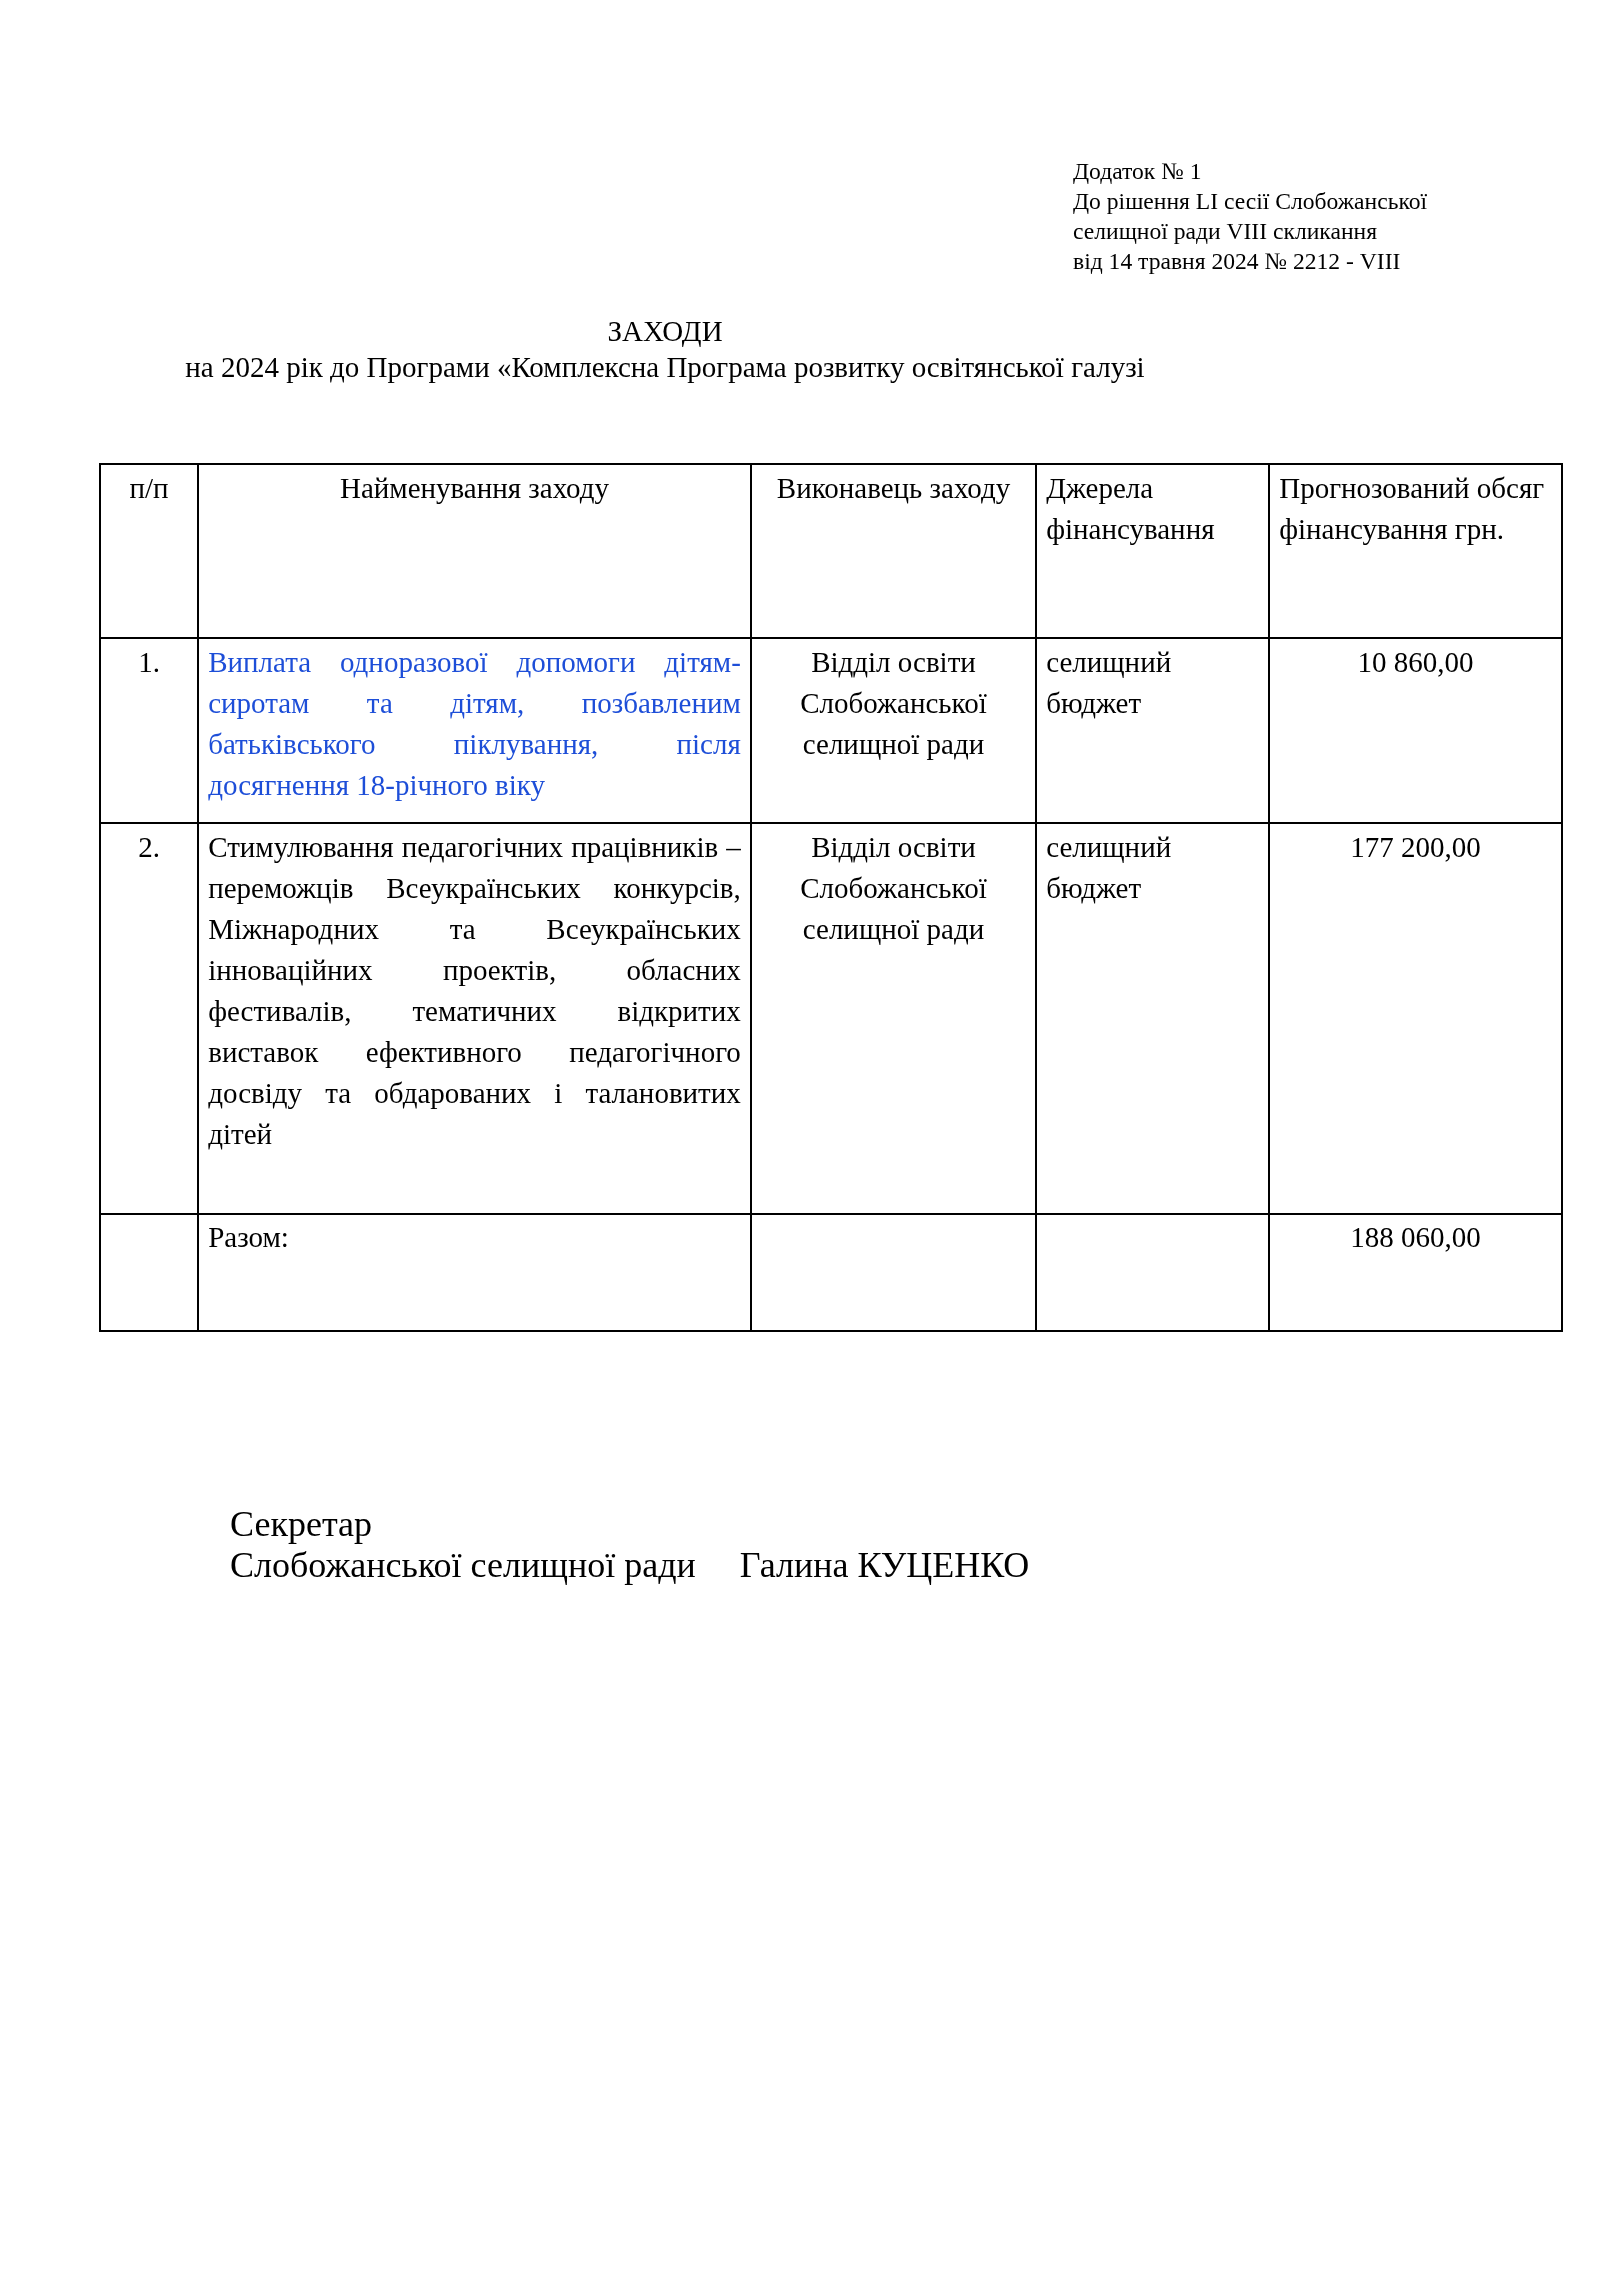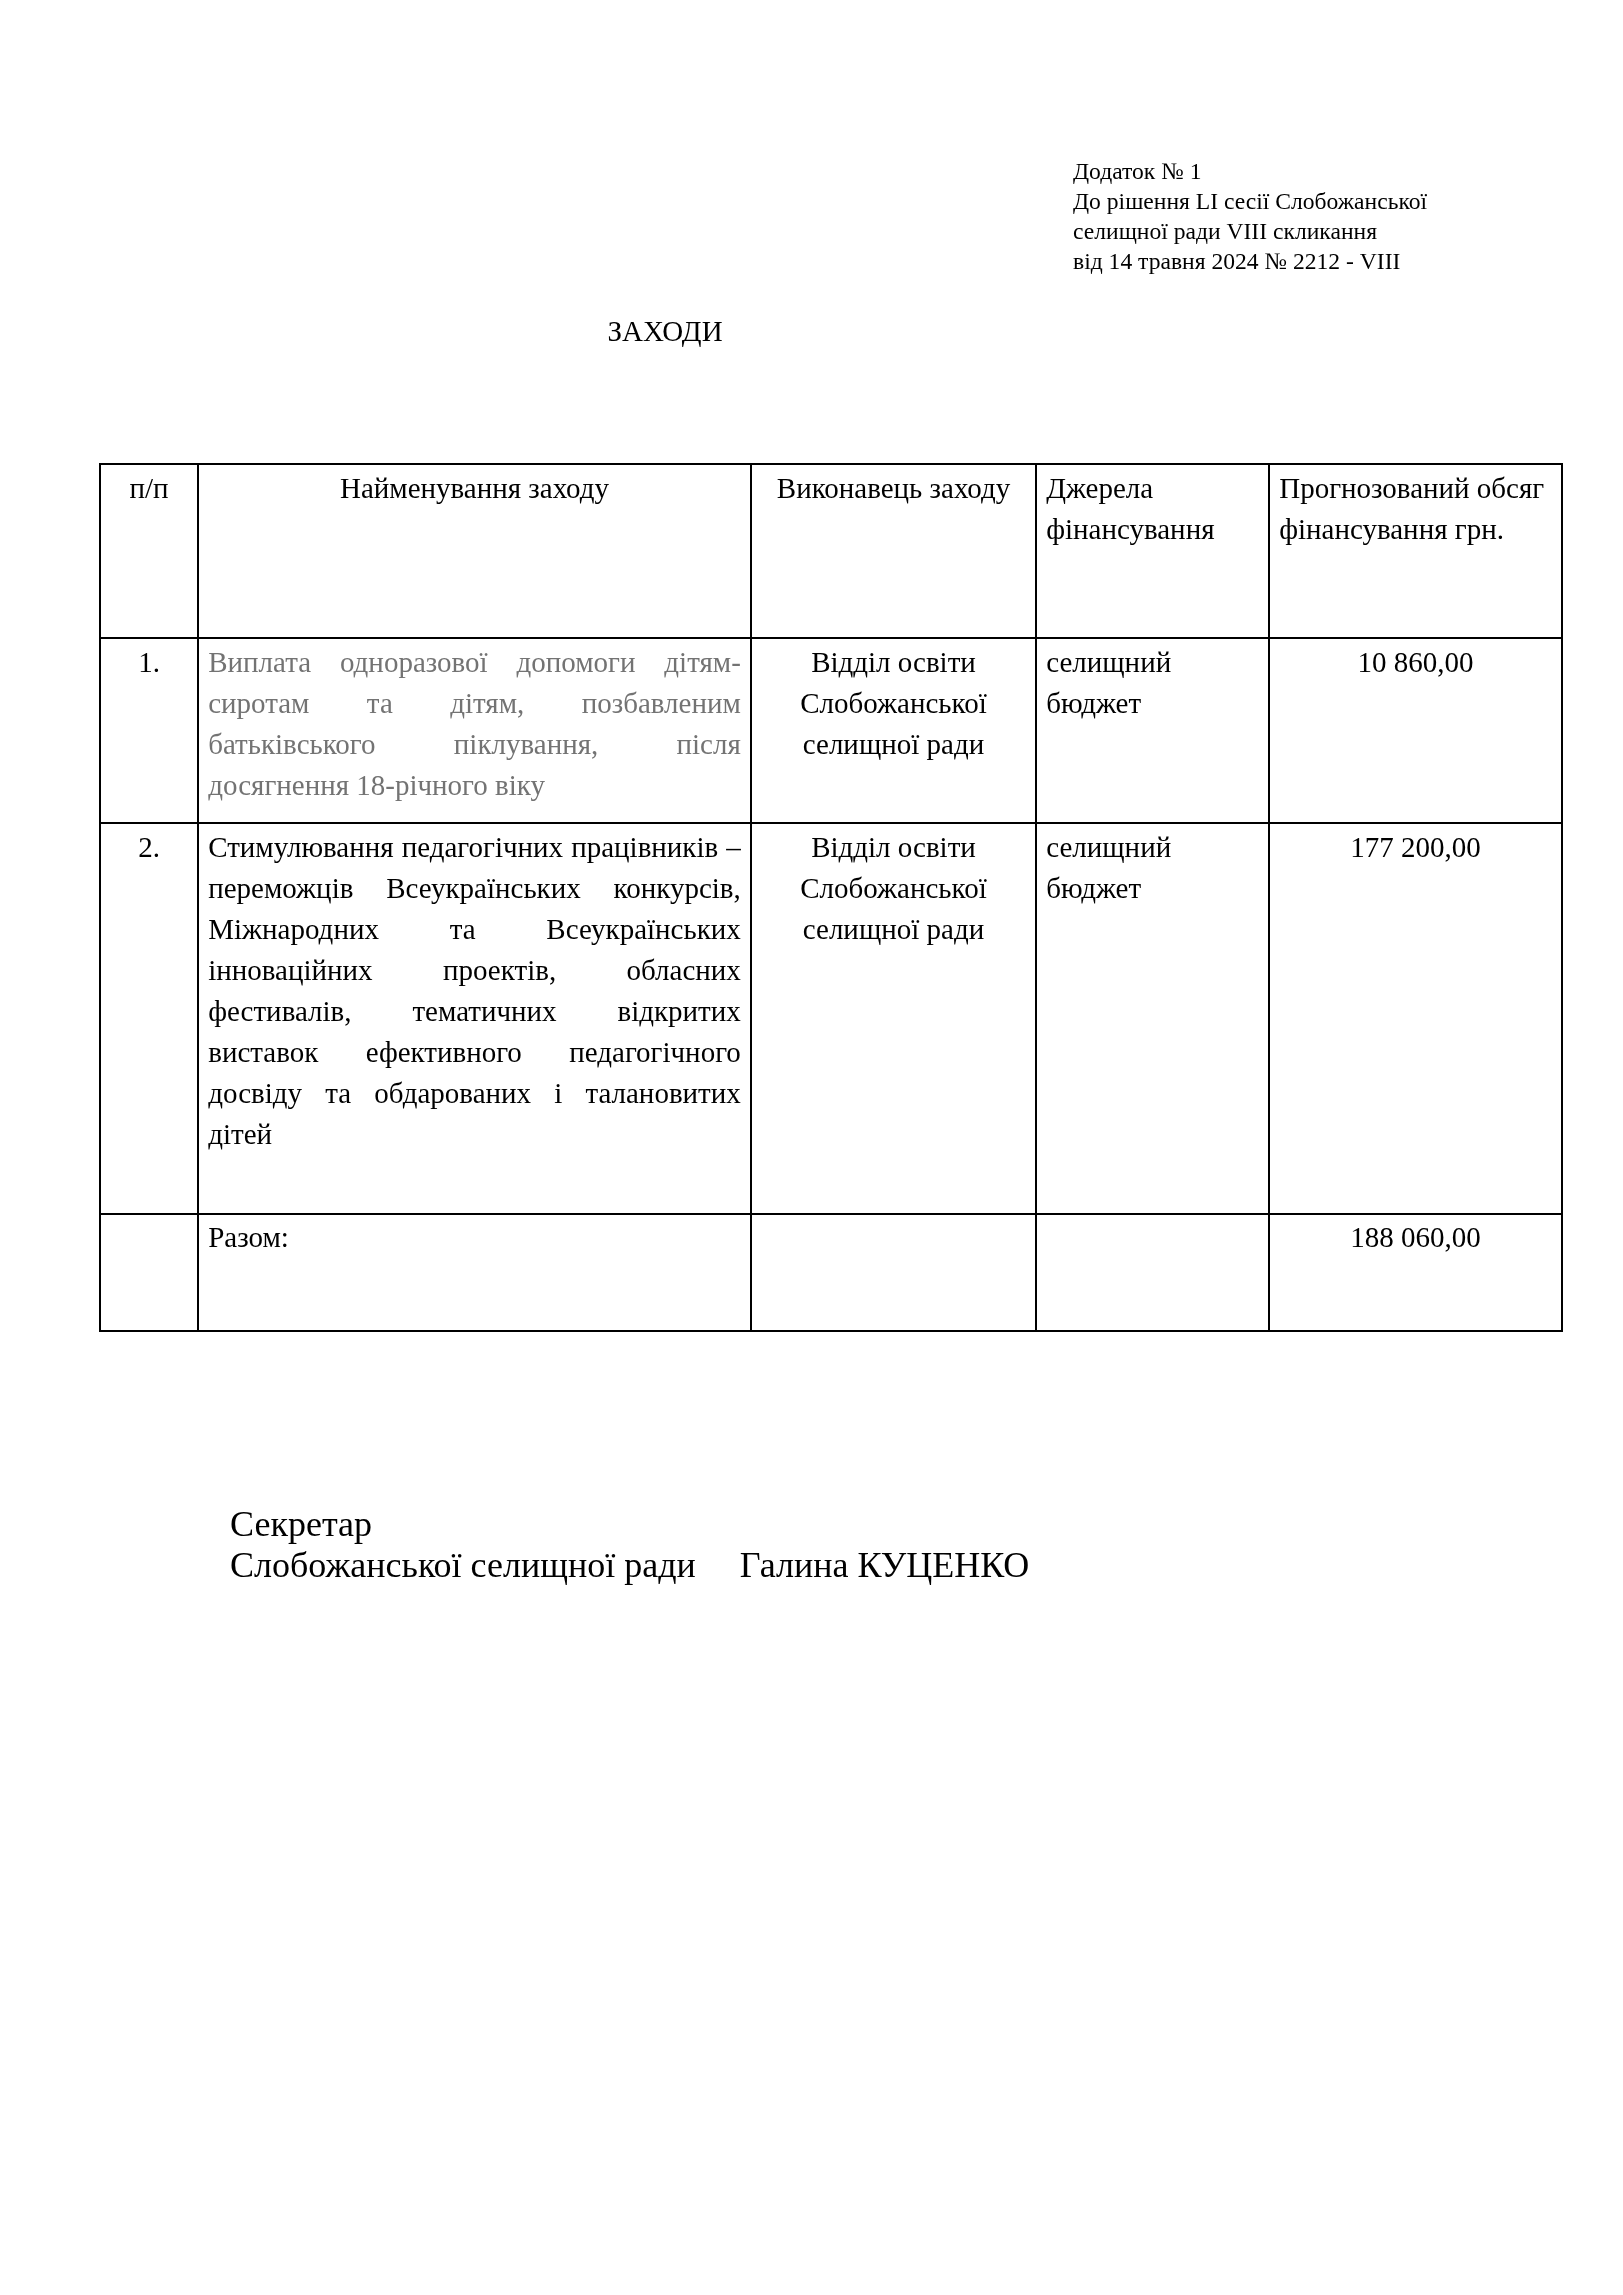--- a/index.html
+++ b/index.html
@@ -29,39 +29,40 @@
       border: 2px solid #000; vertical-align: top;
       padding: 2.6px 9.2px; font-weight: normal;
     }
     table.measures tr.head td { height: 167px; }
     table.measures tr.row1 td { height: 178px; }
     table.measures tr.row2 td { height: 383px; }
     table.measures tr.total td { height: 110px; }
     .c-center { text-align: center; }
     .c-left { text-align: left; }
     .c-justify { text-align: justify; text-align-last: left; }
-    .gray { color: #737373; }
+    .gray { color: #1d4ed8; }
     .signature {
       position: absolute; left: 230px; top: 1504px;
       font-size: 36px; line-height: 41px; width: 1165px;
     }
     .sig-row { display: flex; justify-content: flex-start; gap: 44px; }
   </style>
 </head>
 <body>
 
 <div class="annex">
   <div>Додаток № 1</div>
   <div>До рішення LI сесії Слобожанської</div>
   <div>селищної ради VIII скликання</div>
   <div>від 14 травня 2024 № 2212 - VIII</div>
 </div>
 
 <div class="title-block">
   <div>ЗАХОДИ</div>
+  <div>на 2024 рік до Програми «Комплексна Програма розвитку освітянської галузі</div>
 </div>
 
 <table class="measures">
   <colgroup>
     <col style="width:98px">
     <col style="width:553px">
     <col style="width:285px">
     <col style="width:233px">
     <col style="width:293px">
   </colgroup>

